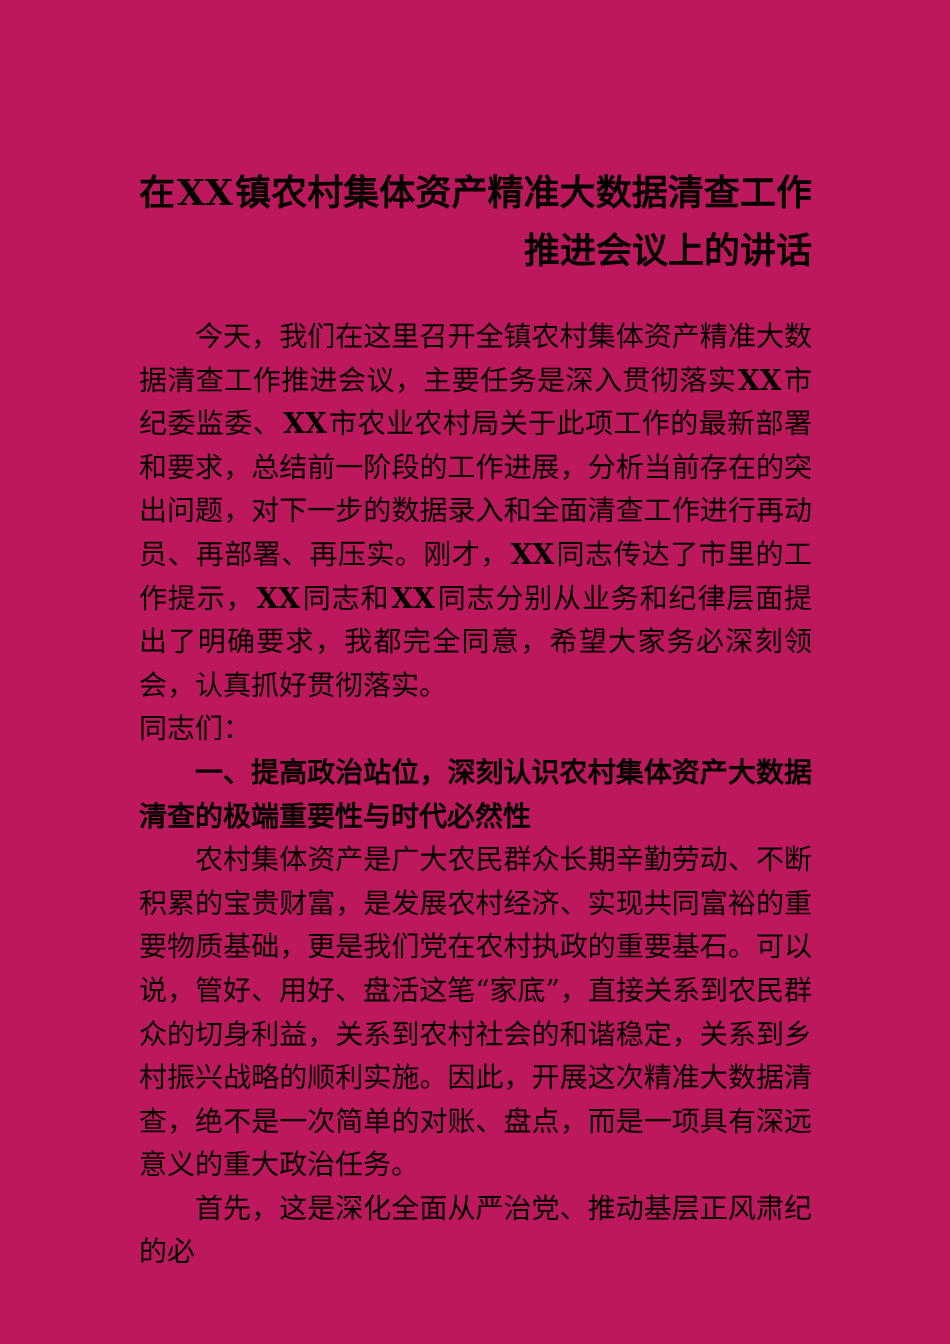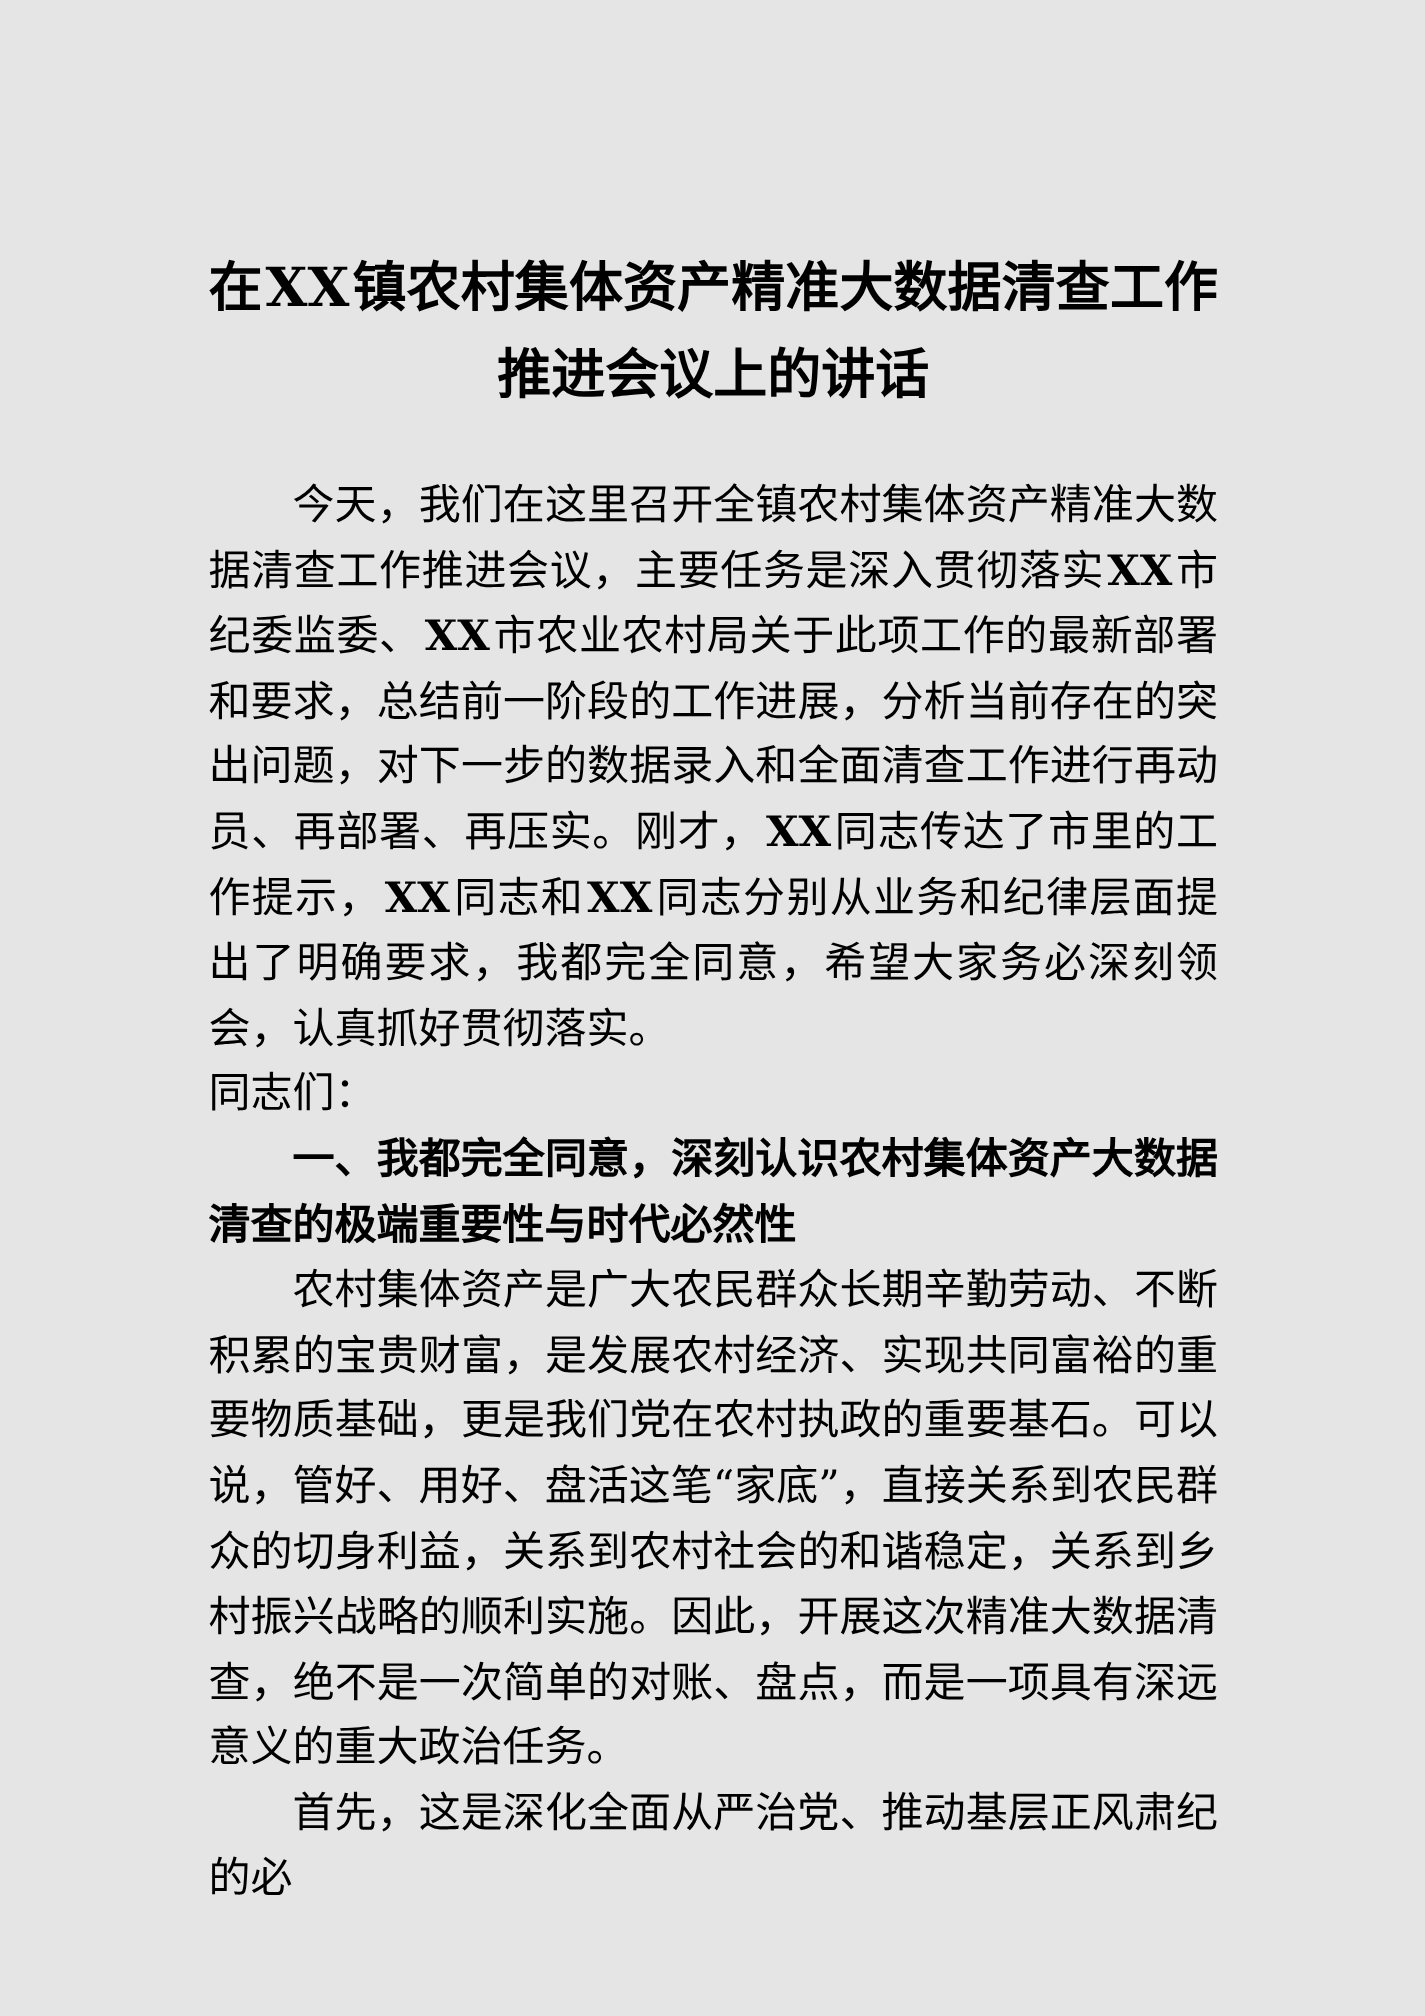--- a/index.html
+++ b/index.html
@@ -17,21 +17,21 @@
     color: #000000;
     -webkit-font-smoothing: antialiased;
   }
 
   .page {
     position: absolute;
     left: 0;
     top: 0;
     width: 950px;
     height: 1344px;
-    background: #e5e5e5;
+    background: #be185d;
   }
 
   
   .content {
     position: absolute;
     left: 139px;
     top: 0;
     width: 673px;
   }
 
@@ -48,21 +48,21 @@
   .title-line {
     display: block;
     white-space: nowrap;
   }
   .title-line-1 {
     text-align: justify;
     text-align-last: justify;
     white-space: normal;
   }
   .title-line-2 {
-    text-align: center;
+    text-align: right;
   }
 
   
   .body-block {
     margin-top: 36px;
   }
 
   p.para {
     margin: 0;
     font-family: "DejaVu Serif", "Liberation Serif", serif;
@@ -122,21 +122,21 @@
       <span class="title-line title-line-2">推进会议上的讲话</span>
     </h1>
 
     <div class="body-block">
 
       <p class="para indent">今天，我们在这里召开全镇农村集体资产精准大数据清查工作推进会议，主要任务是深入贯彻落实<span class="latin">XX</span>市纪委监委、<span class="latin">XX</span>市农业农村局关于此项工作的最新部署和要求，总结前一阶段的工作进展，分析当前存在的突出问题，对下一步的数据录入和全面清查工作进行再动员、再部署、再压实。刚才，<span class="latin">XX</span>同志传达了市里的工作提示，<span class="latin">XX</span>同志和<span class="latin">XX</span>同志分别从业务和纪律层面提出了明确要求，我都完全同意，希望大家务必深刻领会，认真抓好贯彻落实。</p>
 
       <p class="para salutation">同志们：</p>
 
 
-      <p class="para section-heading">一、我都完全同意，深刻认识农村集体资产大数据清查的极端重要性与时代必然性</p>
+      <p class="para section-heading">一、提高政治站位，深刻认识农村集体资产大数据清查的极端重要性与时代必然性</p>
 
       <p class="para indent">农村集体资产是广大农民群众长期辛勤劳动、不断积累的宝贵财富，是发展农村经济、实现共同富裕的重要物质基础，更是我们党在农村执政的重要基石。可以说，管好、用好、盘活这笔“家底”，直接关系到农民群众的切身利益，关系到农村社会的和谐稳定，关系到乡村振兴战略的顺利实施。因此，开展这次精准大数据清查，绝不是一次简单的对账、盘点，而是一项具有深远意义的重大政治任务。</p>
 
       <p class="para indent">首先，这是深化全面从严治党、推动基层正风肃纪的必</p>
 
     </div>
   </div>
 </div>
 
 </body></html>

